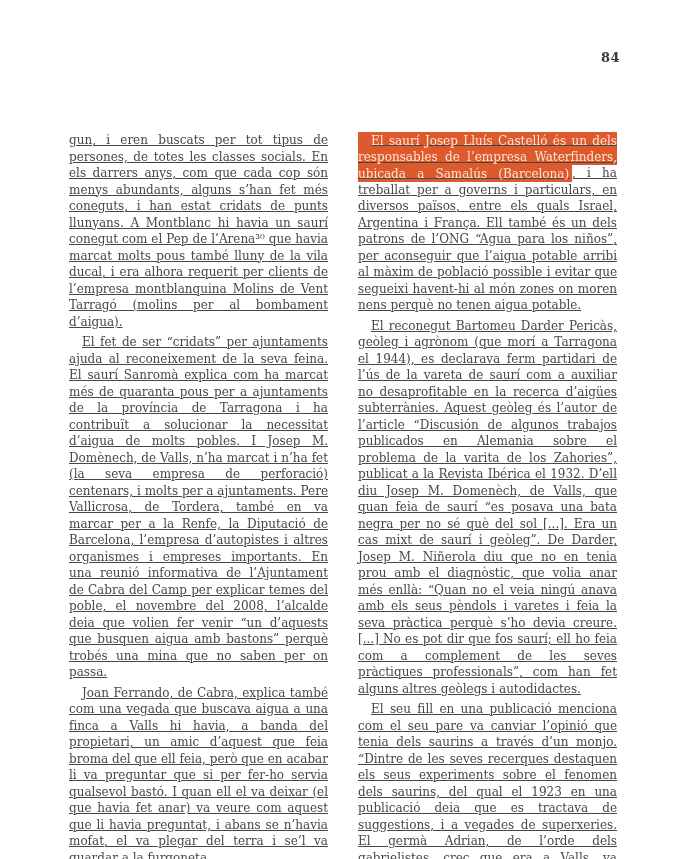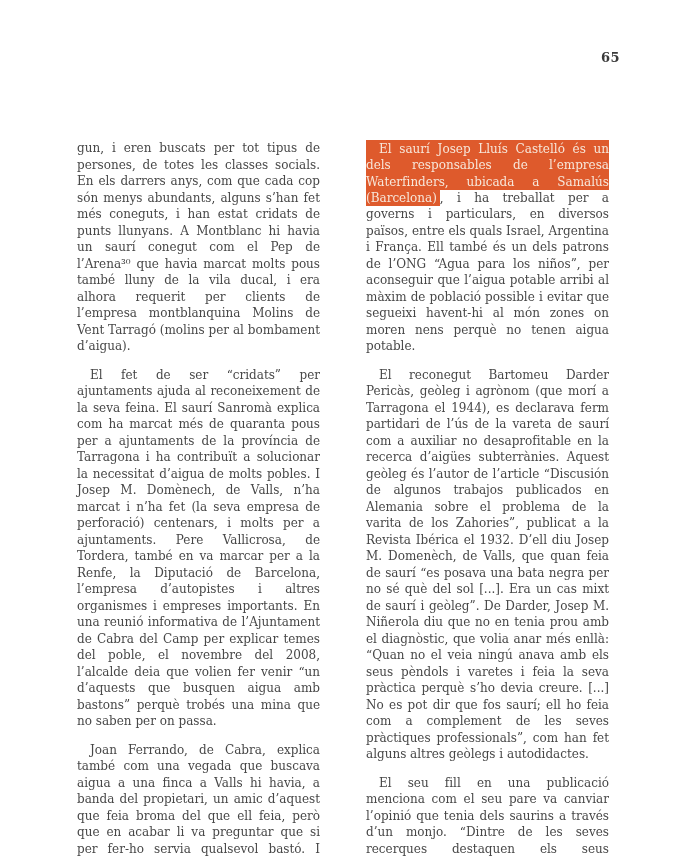--- a/index.html
+++ b/index.html
@@ -34,36 +34,37 @@
   }
   .column {
     width: 267px;
     font-size: 12px;
     line-height: 16.5px;
     text-align: justify;
     hyphens: auto;
     -webkit-hyphens: auto;
   }
   .column p {
-    margin: 12px;
+    margin: 4px;
     text-indent: 13px;
+    text-decoration: underline;
   }
   .column p.no-indent {
     text-indent: 0;
   }
   .hl {
     background: #de5a2c;
     color: #f7e7da;
     padding: 1.5px 3px 1.5px 13px;
   }
 </style>
 </head>
 <body>
 
-<div class="page-number">65</div>
+<div class="page-number">84</div>
 
 <div class="columns">
 
   <div class="column">
     <p class="no-indent">gun, i eren buscats per tot tipus de persones, de totes les classes socials. En els darrers anys, com que cada cop són menys abundants, alguns s’han fet més coneguts, i han estat cridats de punts llunyans. A Montblanc hi havia un saurí conegut com el Pep de l’Arena³⁰ que havia marcat molts pous també lluny de la vila ducal, i era alhora requerit per clients de l’empresa montblanquina Molins de Vent Tarragó (molins per al bombament d’aigua).</p>
     <p>El fet de ser “cridats” per ajuntaments ajuda al reconeixement de la seva feina. El saurí Sanromà explica com ha marcat més de quaranta pous per a ajuntaments de la província de Tarragona i ha contribuït a solucionar la necessitat d’aigua de molts pobles. I Josep M. Domènech, de Valls, n’ha marcat i n’ha fet (la seva empresa de perforació) centenars, i molts per a ajuntaments. Pere Vallicrosa, de Tordera, també en va marcar per a la Renfe, la Diputació de Barcelona, l’empresa d’autopistes i altres organismes i empreses importants. En una reunió informativa de l’Ajuntament de Cabra del Camp per explicar temes del poble, el novembre del 2008, l’alcalde deia que volien fer venir “un d’aquests que busquen aigua amb bastons” perquè trobés una mina que no saben per on passa.</p>
     <p>Joan Ferrando, de Cabra, explica també com una vegada que buscava aigua a una finca a Valls hi havia, a banda del propietari, un amic d’aquest que feia broma del que ell feia, però que en acabar li va preguntar que si per fer-ho servia qualsevol bastó. I quan ell el va deixar (el que havia fet anar) va veure com aquest que li havia preguntat, i abans se n’havia mofat, el va plegar del terra i se’l va guardar a la furgoneta.</p>
     <p>Cap dels saurins entrevistats s’amaga de ser saurí, al contrari, els agrada explicar-ho i fer demostracions. Antoni Amigó en molts àpats i festes familiars o d’amics acaba traient la vareta i ensenyant el seu art, i deixa a tothom bocabadat.</p>
   </div>
 

